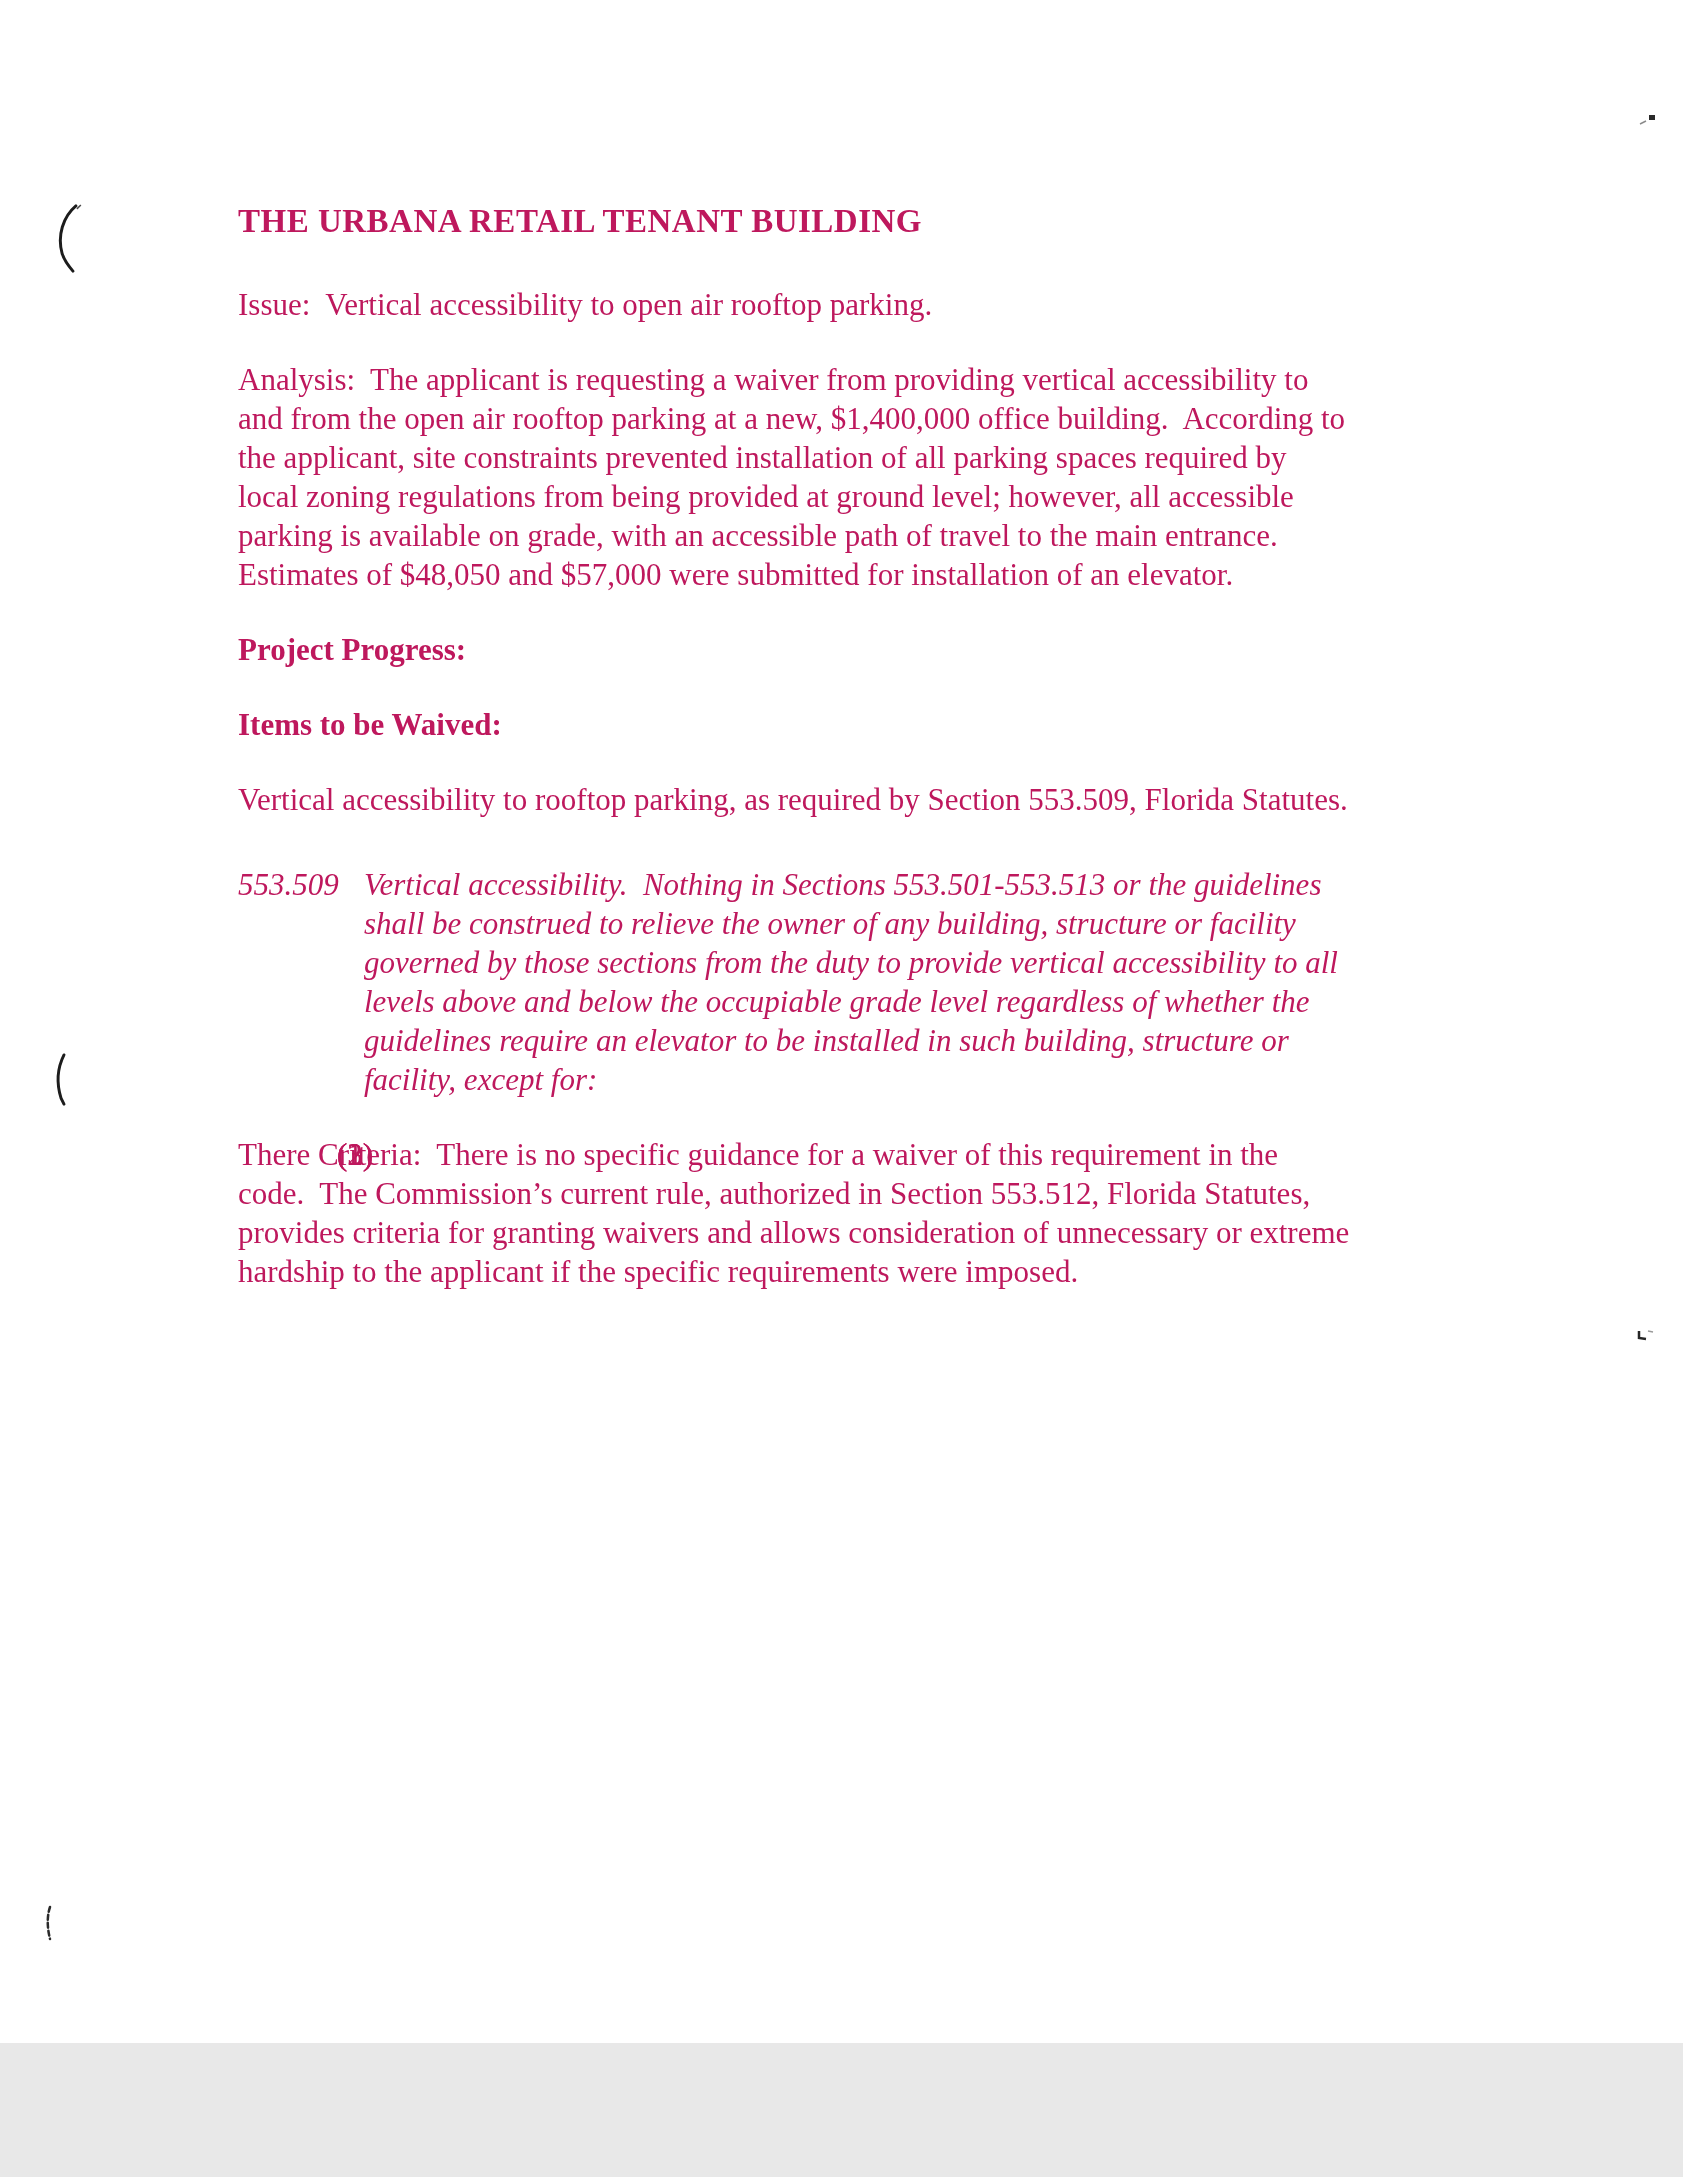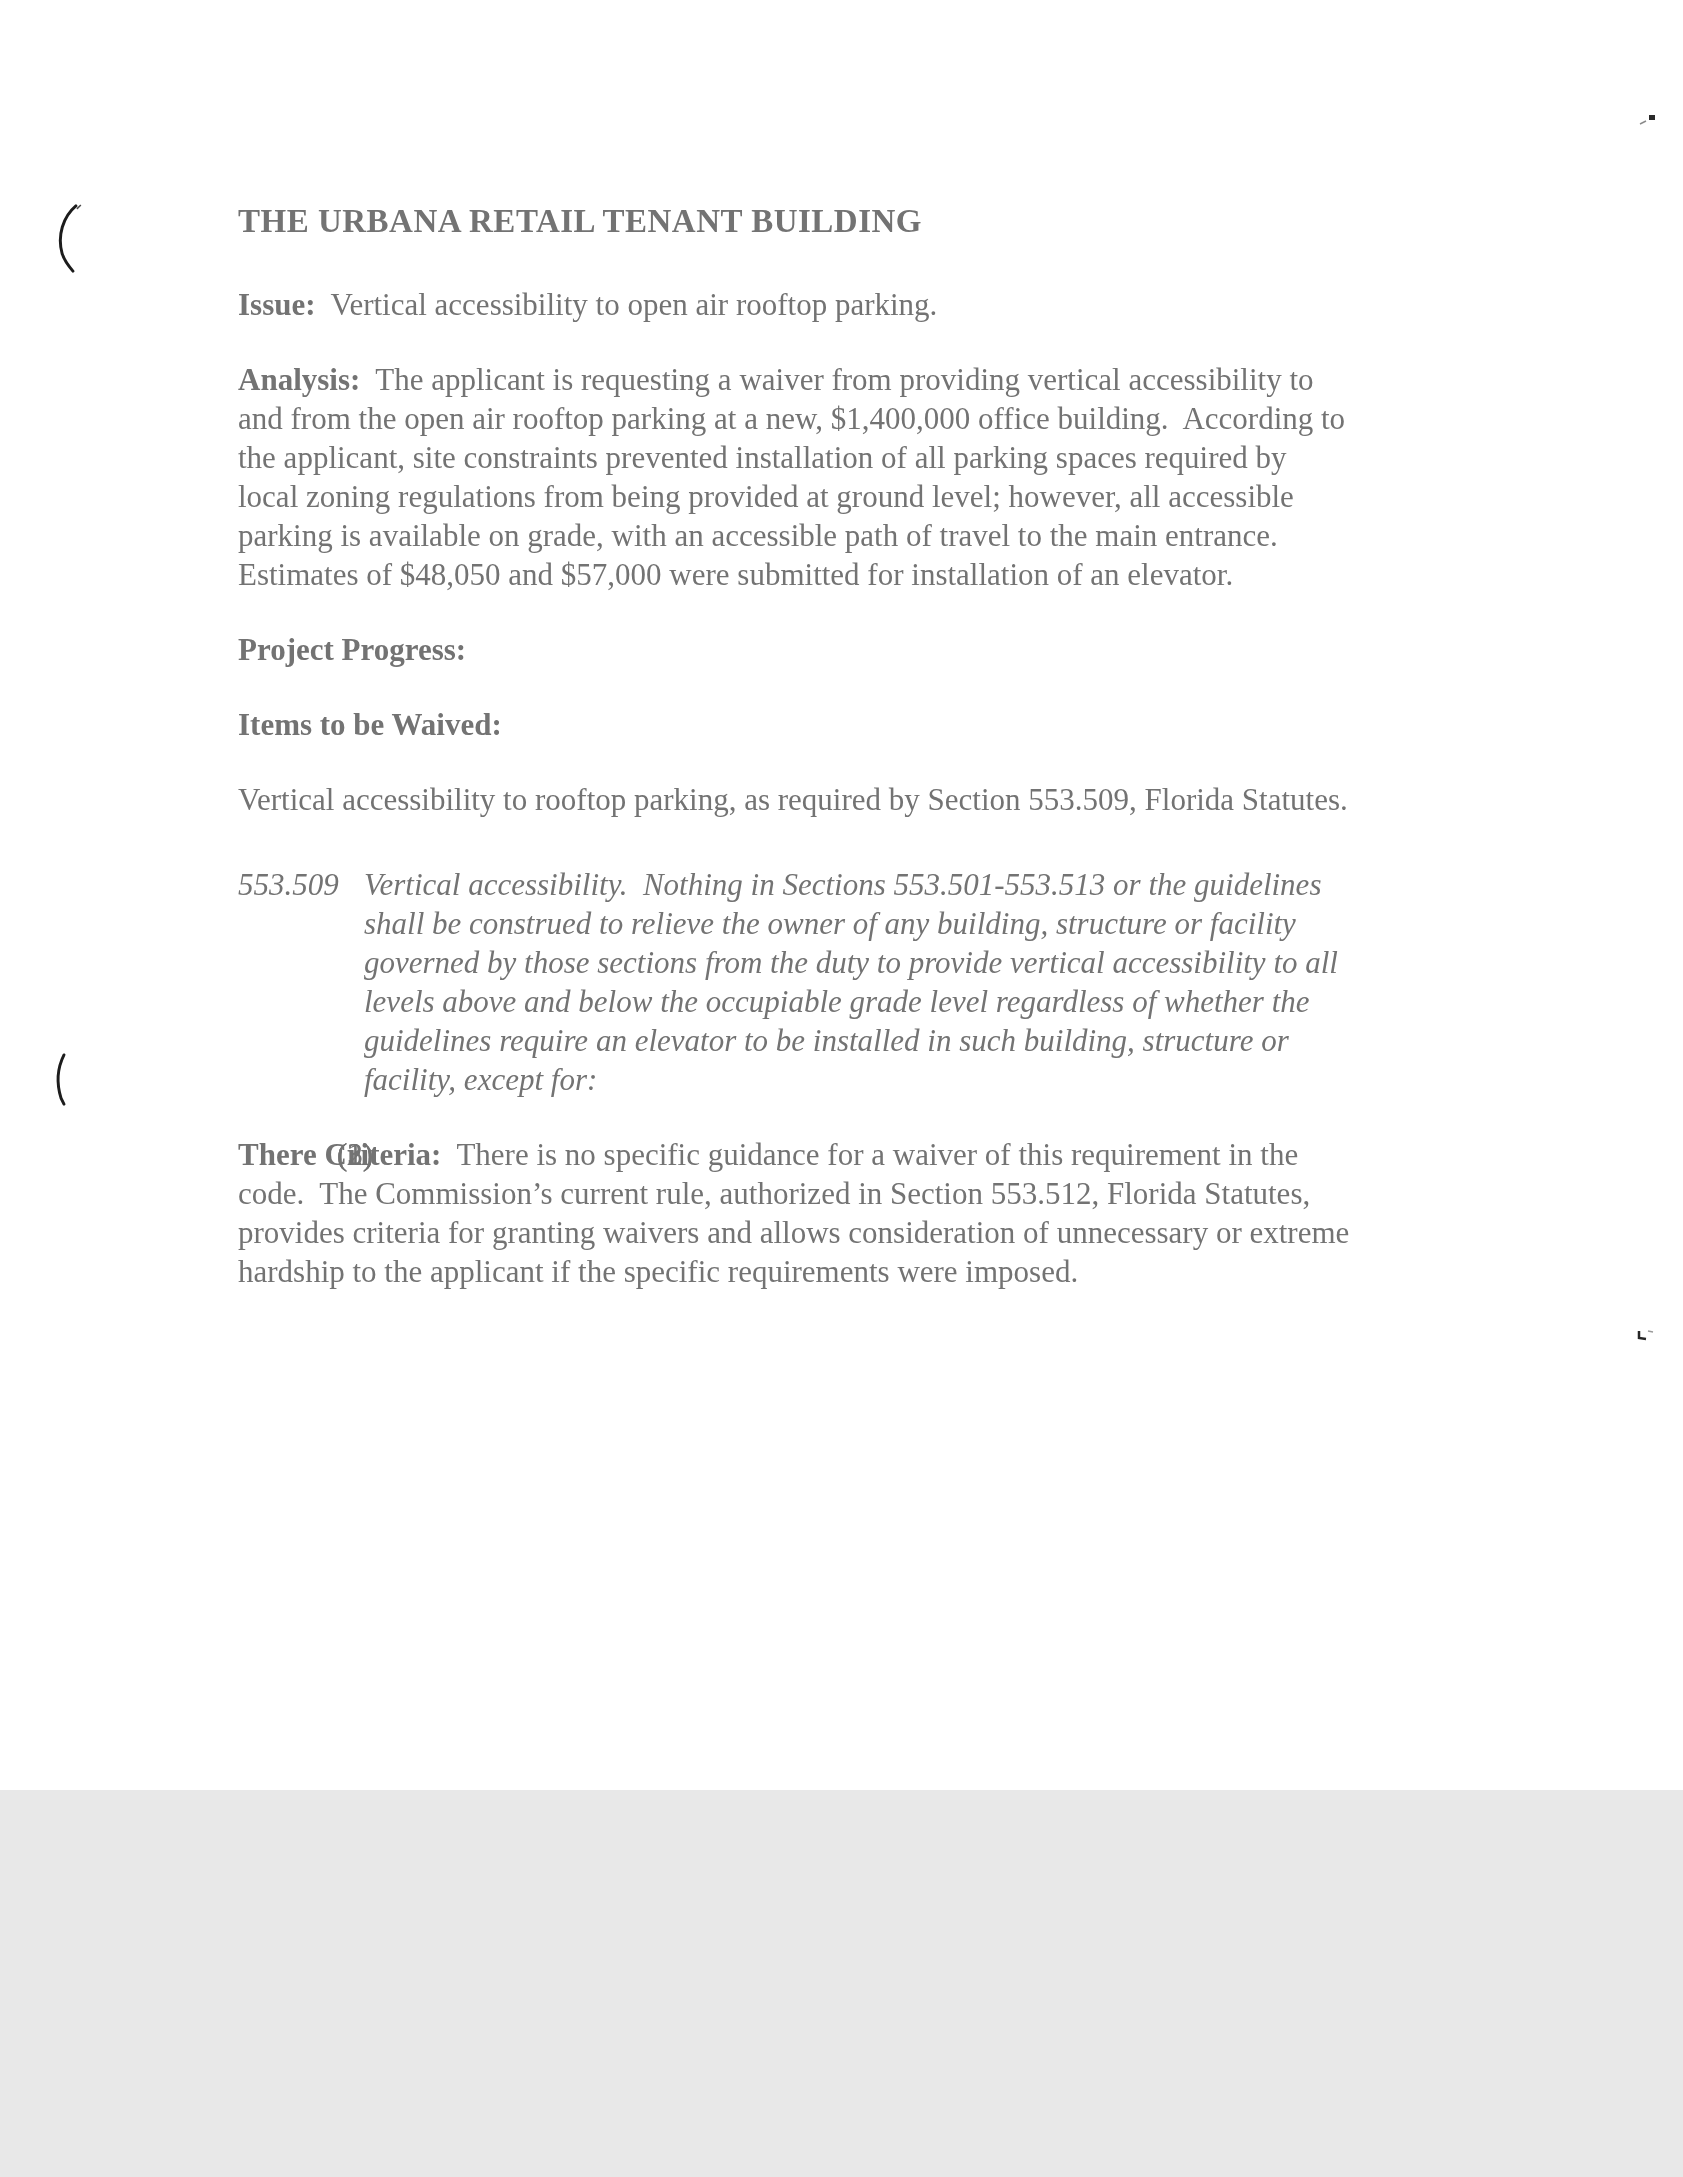--- a/index.html
+++ b/index.html
@@ -1,41 +1,41 @@
 <!DOCTYPE html>
 <html><head>
 <meta charset="utf-8">
 <style>
   html, body { margin: 0; padding: 0; background: #e8e8e8; }
   .page {
     position: relative;
     width: 1683px;
-    height: 1790px;
+    height: 2043px;
     background: #ffffff;
     font-family: "Liberation Serif", "DejaVu Serif", serif;
-    color: #737373;
+    color: #be185d;
     overflow: hidden;
   }
   .content {
     position: absolute;
     left: 238px;
     top: 202px;
     width: 1346px;
     font-size: 31px;
     line-height: 39px;
   }
   .doc-title {
     font-size: 33px;
     font-weight: bold;
     margin: 0 0 44px 0;
     letter-spacing: 0.5px;
   }
   .block { margin: 36px 0 0 0; }
   .block.first { margin-top: 0; }
-  .lbl { font-weight: bold; }
+  .lbl { font-weight: normal; }
   .txt { white-space: pre; }
   .heading { font-weight: bold; margin: 36px 0 0 0; font-size: 31px; }
   .statute {
     margin: 46px 0 0 0;
     padding-left: 126px;
     position: relative;
     font-style: italic;
   }
   .statute-num {
     position: absolute;

